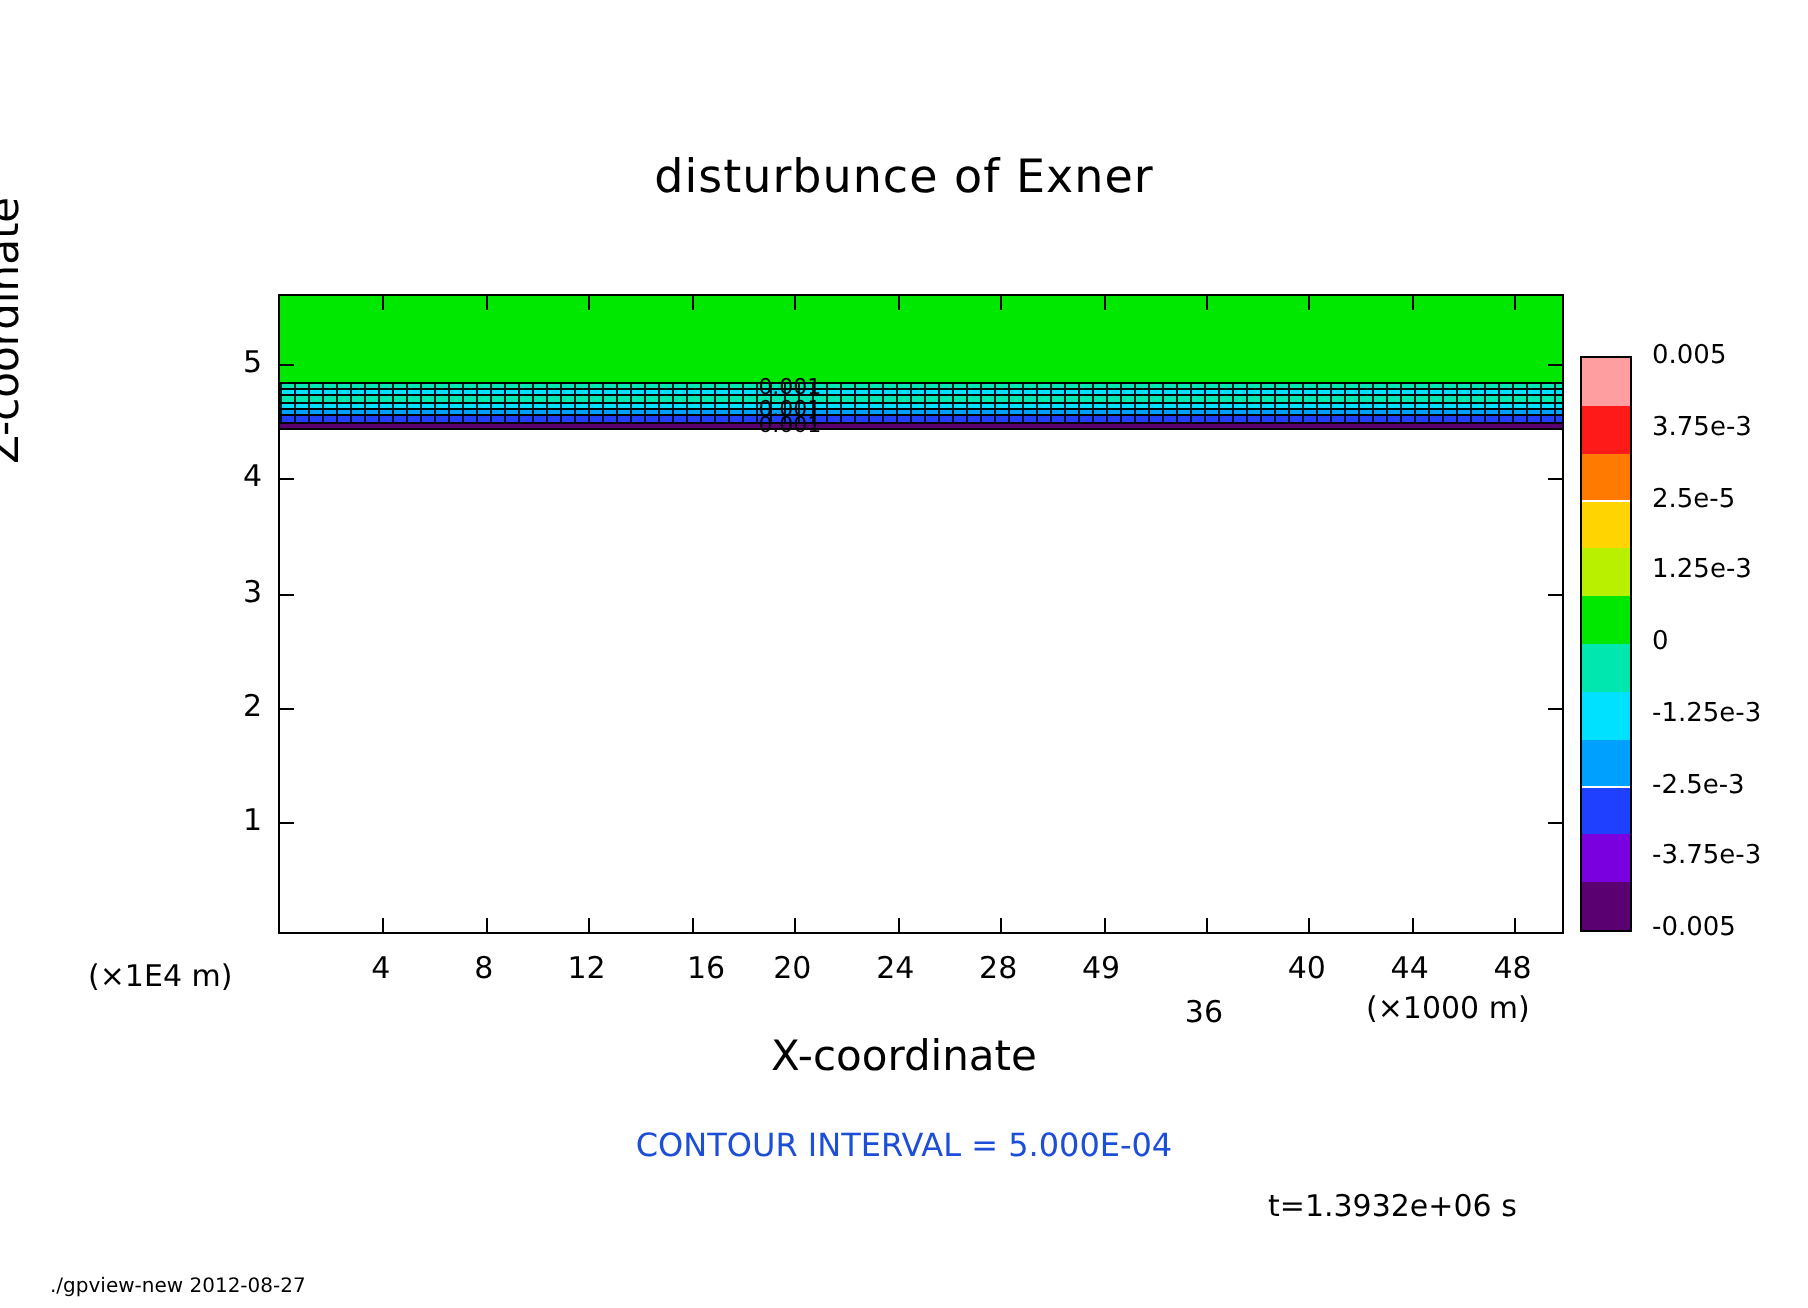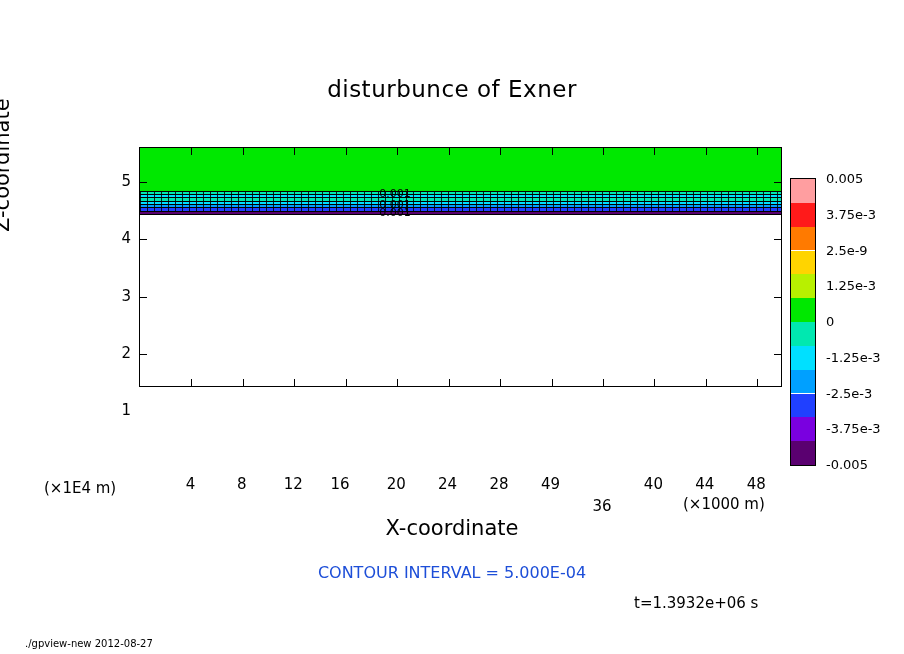--- a/index.html
+++ b/index.html
@@ -25,21 +25,21 @@
     font-size: 23px;
     letter-spacing: 0.5px;
     color: #000;
   }
   
   #plot-frame {
     position: absolute;
     left: 139px;
     top: 147px;
     width: 643px;
-    height: 240px;
+    height: 320px;
     border: 1px solid #000;
     box-sizing: border-box;
     background: #ffffff;
     overflow: hidden;
     padding-left: 24px;
   }
   #field-layers {
     position: absolute;
     left: 0;
     top: 0;
@@ -286,21 +286,21 @@
         <div class="tick-y-right" style="top: 91.4286px;"></div>
         <div class="tick-y" style="top: 34.2857px;"></div>
         <div class="tick-y-right" style="top: 34.2857px;"></div>
       </div>
   </div>
 
   <div id="x-tick-labels">
       <div class="xtick-label" style="left: 190.44px; top: 475px;">4</div>
       <div class="xtick-label" style="left: 241.88px; top: 475px;">8</div>
       <div class="xtick-label" style="left: 293.32px; top: 475px;">12</div>
-      <div class="xtick-label" style="left: 340px; top: 475px;">16</div>
+      <div class="xtick-label" style="left: 353px; top: 475px;">16</div>
       <div class="xtick-label" style="left: 396.2px; top: 475px;">20</div>
       <div class="xtick-label" style="left: 447.64px; top: 475px;">24</div>
       <div class="xtick-label" style="left: 499.08px; top: 475px;">28</div>
       <div class="xtick-label" style="left: 550.52px; top: 475px;">49</div>
       <div class="xtick-label" style="left: 601.96px; top: 497px;">36</div>
       <div class="xtick-label" style="left: 653.4px; top: 475px;">40</div>
       <div class="xtick-label" style="left: 704.84px; top: 475px;">44</div>
       <div class="xtick-label" style="left: 756.28px; top: 475px;">48</div>
     </div>
   <div id="y-tick-labels">
@@ -327,21 +327,21 @@
       <div class="cb-cell" style="top: 143px; height: 23.8333px; background: rgb(0, 232, 176);"></div>
       <div class="cb-cell" style="top: 166.833px; height: 23.8333px; background: rgb(0, 224, 255);"></div>
       <div class="cb-cell" style="top: 190.667px; height: 23.8333px; background: rgb(0, 160, 255);"></div>
       <div class="cb-cell" style="top: 214.5px; height: 23.8333px; background: rgb(32, 64, 255);"></div>
       <div class="cb-cell" style="top: 238.333px; height: 23.8333px; background: rgb(122, 0, 224);"></div>
       <div class="cb-cell" style="top: 262.167px; height: 23.8333px; background: rgb(90, 0, 112);"></div>
     </div>
   <div id="colorbar-labels">
       <div class="cb-label" style="top: 178px;">0.005</div>
       <div class="cb-label" style="top: 213.75px;">3.75e-3</div>
-      <div class="cb-label" style="top: 249.5px;">2.5e-9</div>
+      <div class="cb-label" style="top: 249.5px;">2.5e-5</div>
       <div class="cb-label" style="top: 285.25px;">1.25e-3</div>
       <div class="cb-label" style="top: 321px;">0</div>
       <div class="cb-label" style="top: 356.75px;">-1.25e-3</div>
       <div class="cb-label" style="top: 392.5px;">-2.5e-3</div>
       <div class="cb-label" style="top: 428.25px;">-3.75e-3</div>
       <div class="cb-label" style="top: 464px;">-0.005</div>
     </div>
 
   <div class="contour-interval">CONTOUR INTERVAL = 5.000E-04</div>
   <div class="time-label">t=1.3932e+06 s</div>

